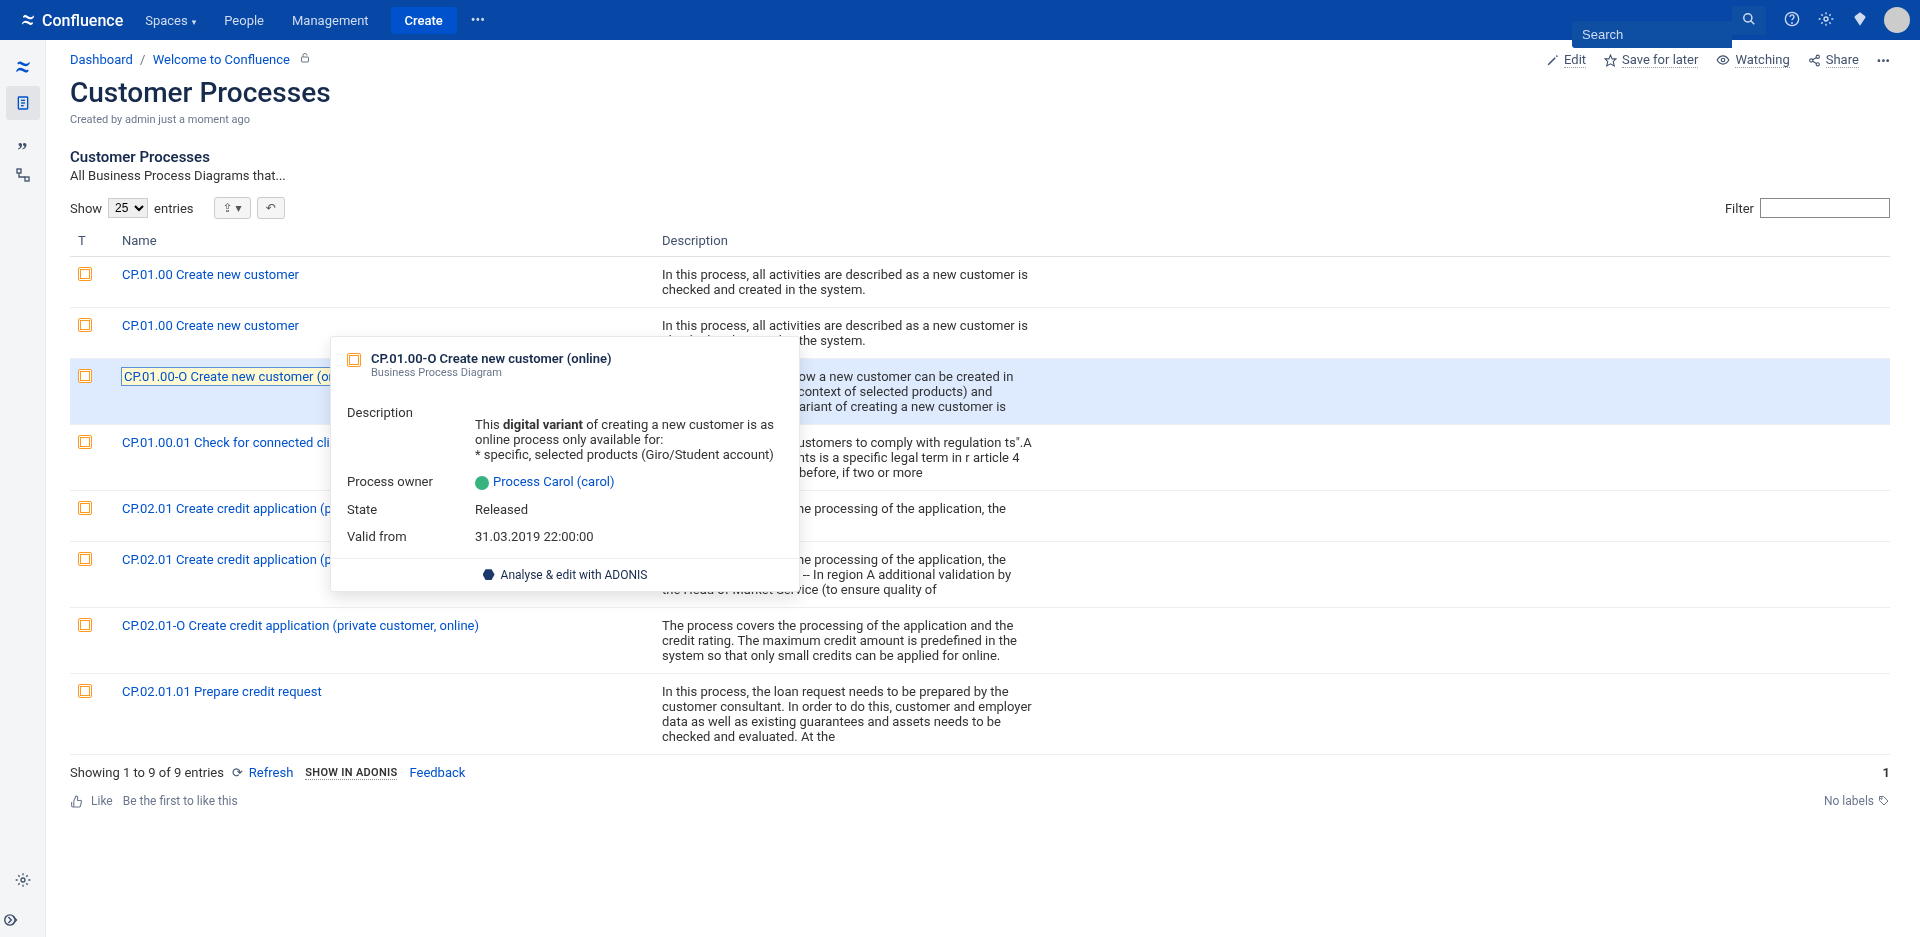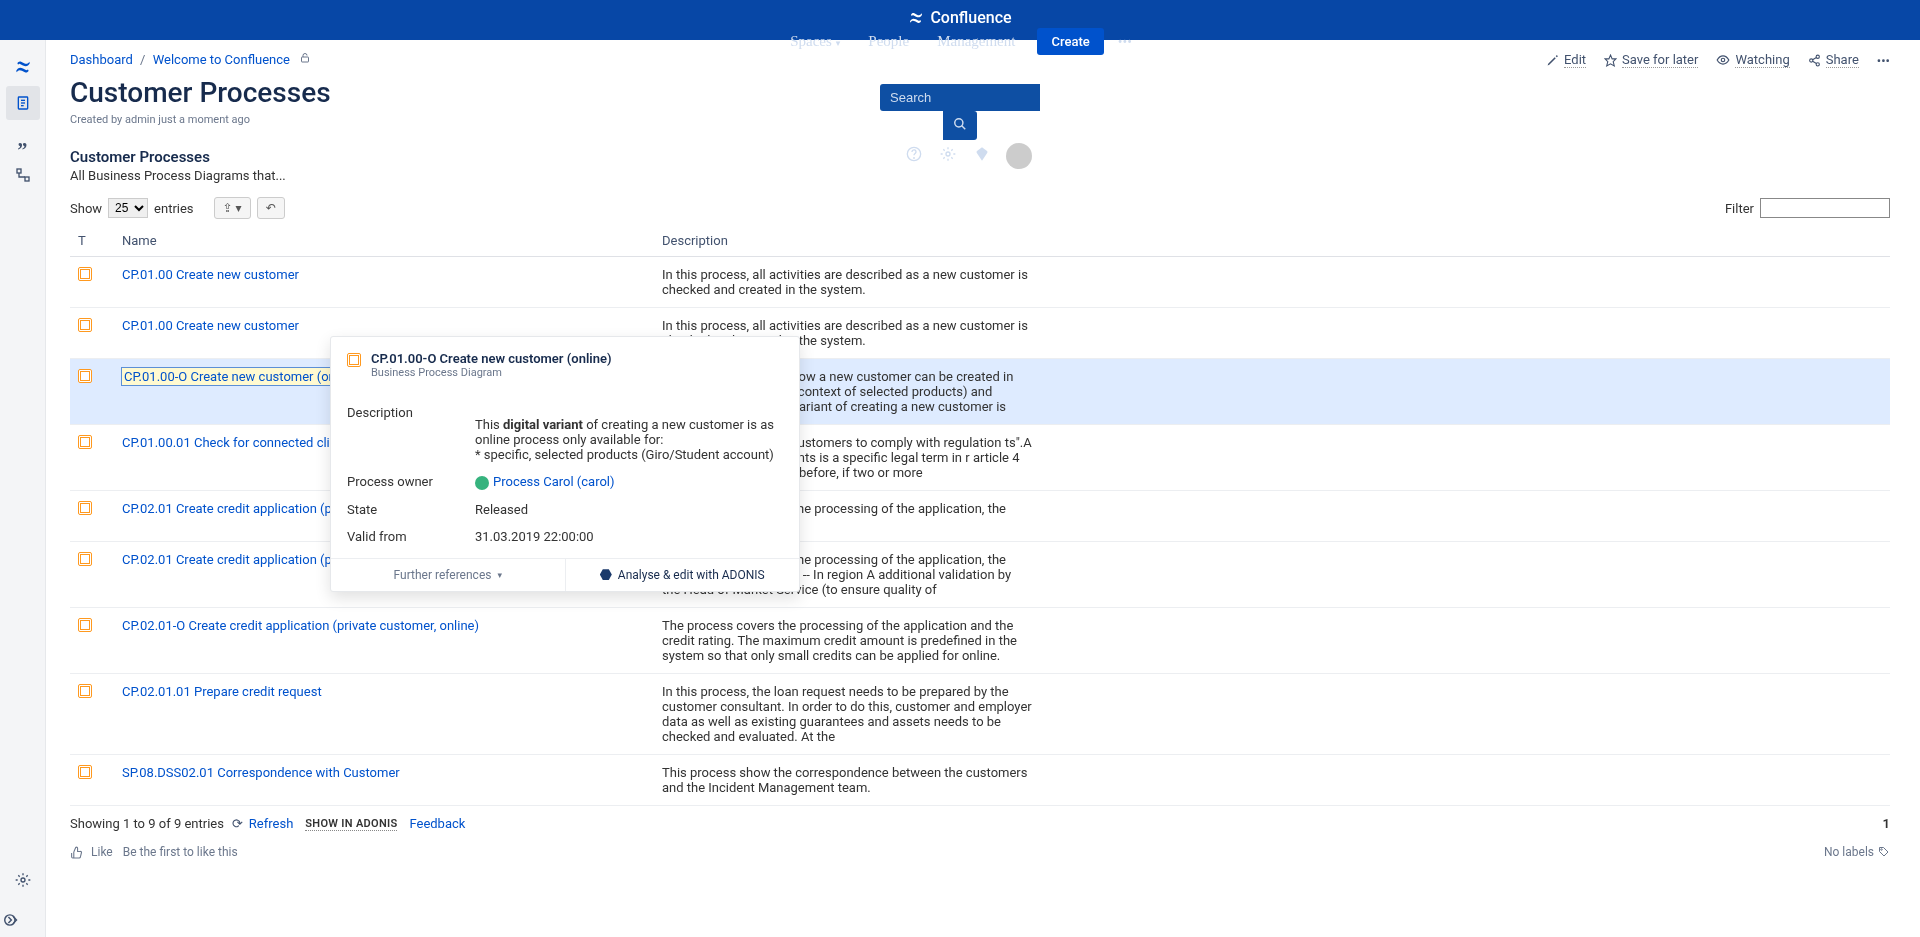--- a/index.html
+++ b/index.html
@@ -1,23 +1,23 @@
 <!DOCTYPE html>
 <html><head>
 <meta charset="utf-8">
 <style>
   * { box-sizing: border-box; margin: 0; padding: 0; }
   body { font-family: -apple-system, BlinkMacSystemFont, "Segoe UI", Roboto, Arial, sans-serif; font-size: 14px; color: #333; background: #fff; }
 
   
-  .topnav { height: 40px; background: #0747a6; color: #fff; display: flex; align-items: center; padding: 8px 10px; flex-direction: column; }
+  .topnav { height: 40px; background: #0747a6; color: #fff; display: flex; align-items: center; padding: 16px 10px; }
   .topnav .brand { display: flex; align-items: center; gap: 6px; font-size: 16px; font-weight: 500; padding: 0 10px; }
   .topnav .brand svg { width: 16px; height: 16px; }
   .topnav .menu { display: flex; align-items: center; gap: 4px; }
-  .topnav .menu-item { padding: 6px 12px; color: #cfdcef; cursor: pointer; font-size: 15px; font-family: Liberation Serif, serif; }
+  .topnav .menu-item { padding: 6px 12px; color: #cfdcef; cursor: pointer; font-size: 13px; }
   .topnav .create-btn { background: #0052cc; color: #fff; padding: 6px 14px; border-radius: 3px; font-weight: 500; font-size: 13px; cursor: pointer; margin-left: 6px; }
   .topnav .more-btn { padding: 6px 10px; color: #cfdcef; cursor: pointer; }
   .topnav .spacer { flex: 1; }
   .topnav .search { background: #0e4fa3; border: none; color: #fff; padding: 6px 10px; width: 160px; border-radius: 3px 0 0 3px; font-size: 13px; margin-top: 28px; }
   .topnav .search::placeholder { color: #cfdcef; }
   .topnav .search-btn { background: #0e4fa3; padding: 6px 10px; border-radius: 0 3px 3px 0; cursor: pointer; color: #cfdcef; }
   .topnav .right-icons { display: flex; align-items: center; gap: 2px; margin-left: 10px; }
   .topnav .icon-btn { padding: 6px 8px; color: #cfdcef; cursor: pointer; }
   .topnav .avatar { width: 26px; height: 26px; background: #ccc; border-radius: 50%; margin-left: 6px; cursor: pointer; }
 
@@ -305,27 +305,20 @@
               <div class="col-desc-inner">The process covers the processing of the application and the credit rating. The maximum credit amount is predefined in the system so that only small credits can be applied for online.</div>
             </td>
           </tr>
           <tr>
             <td class="typecell"><span class="type-icon"></span></td>
             <td class="name col-name"><a href="#">CP.02.01.01 Prepare credit request</a></td>
             <td class="desc">
               <div class="col-desc-inner">In this process, the loan request needs to be prepared by the customer consultant. In order to do this, customer and employer data as well as existing guarantees and assets needs to be checked and evaluated. At the</div>
             </td>
           </tr>
-          <tr>
-            <td class="typecell"><span class="type-icon"></span></td>
-            <td class="name col-name"><a href="#">SP.08.DSS02.01 Correspondence with Customer</a></td>
-            <td class="desc">
-              <div class="col-desc-inner">This process show the correspondence between the customers and the Incident Management team.</div>
-            </td>
-          </tr>
         </tbody>
     </table>
 
     <div class="tbl-footer">
       <span>Showing 1 to 9 of 9 entries</span>
       <span style="width:8px"></span>
       <span style="color:#42526e">⟳</span>
       <a href="#">Refresh</a>
       <a href="#" class="adonis-link">SHOW IN ADONIS</a>
       <a href="#">Feedback</a>
@@ -375,21 +368,17 @@
       <div class="pv-label">State</div>
       <div class="pv-value">Released</div>
     </div>
     <div class="pv-row">
       <div class="pv-label">Valid from</div>
       <div class="pv-value">31.03.2019 22:00:00</div>
     </div>
   </div>
   <div class="pv-foot">
     <div class="pv-fbtn">
-        <span>Further references</span> 
-        <span style="font-size:9px">▾</span>
-      </div>
-    <div class="pv-fbtn">
         <span class="hex"></span>
         <span>Analyse &amp; edit with ADONIS</span>
       </div>
   </div>
 </div>
 
 </body></html>

